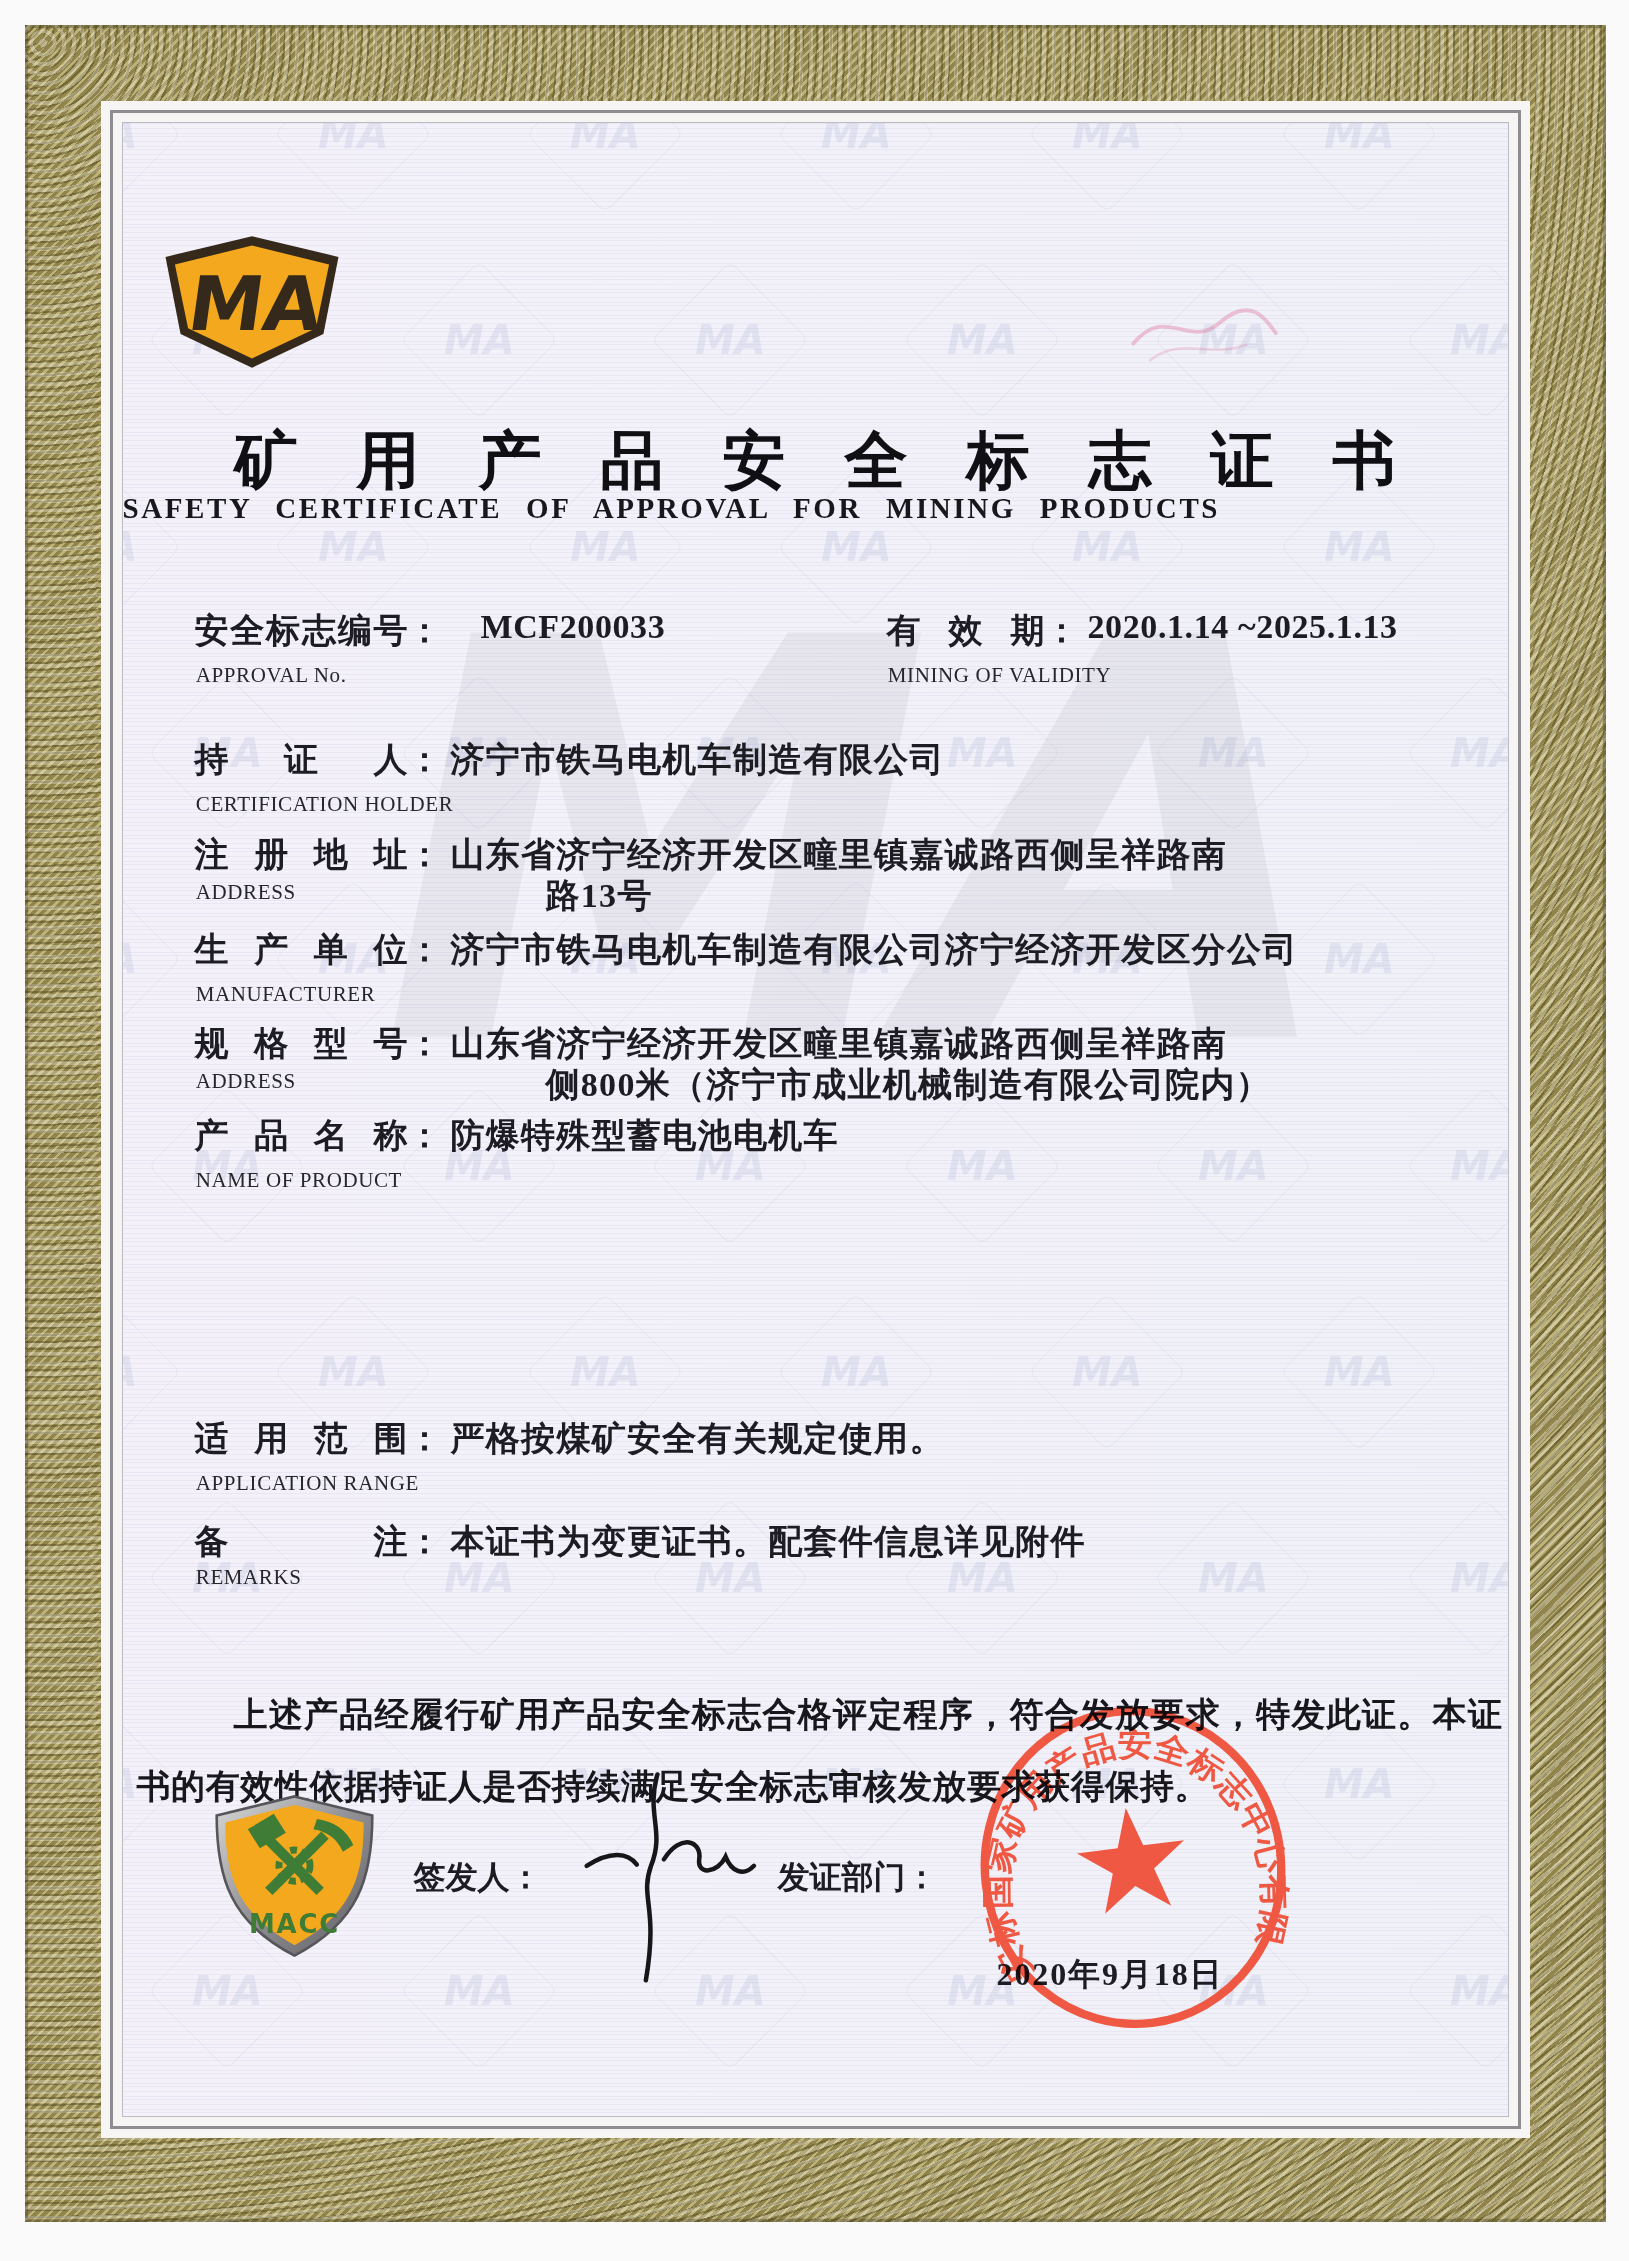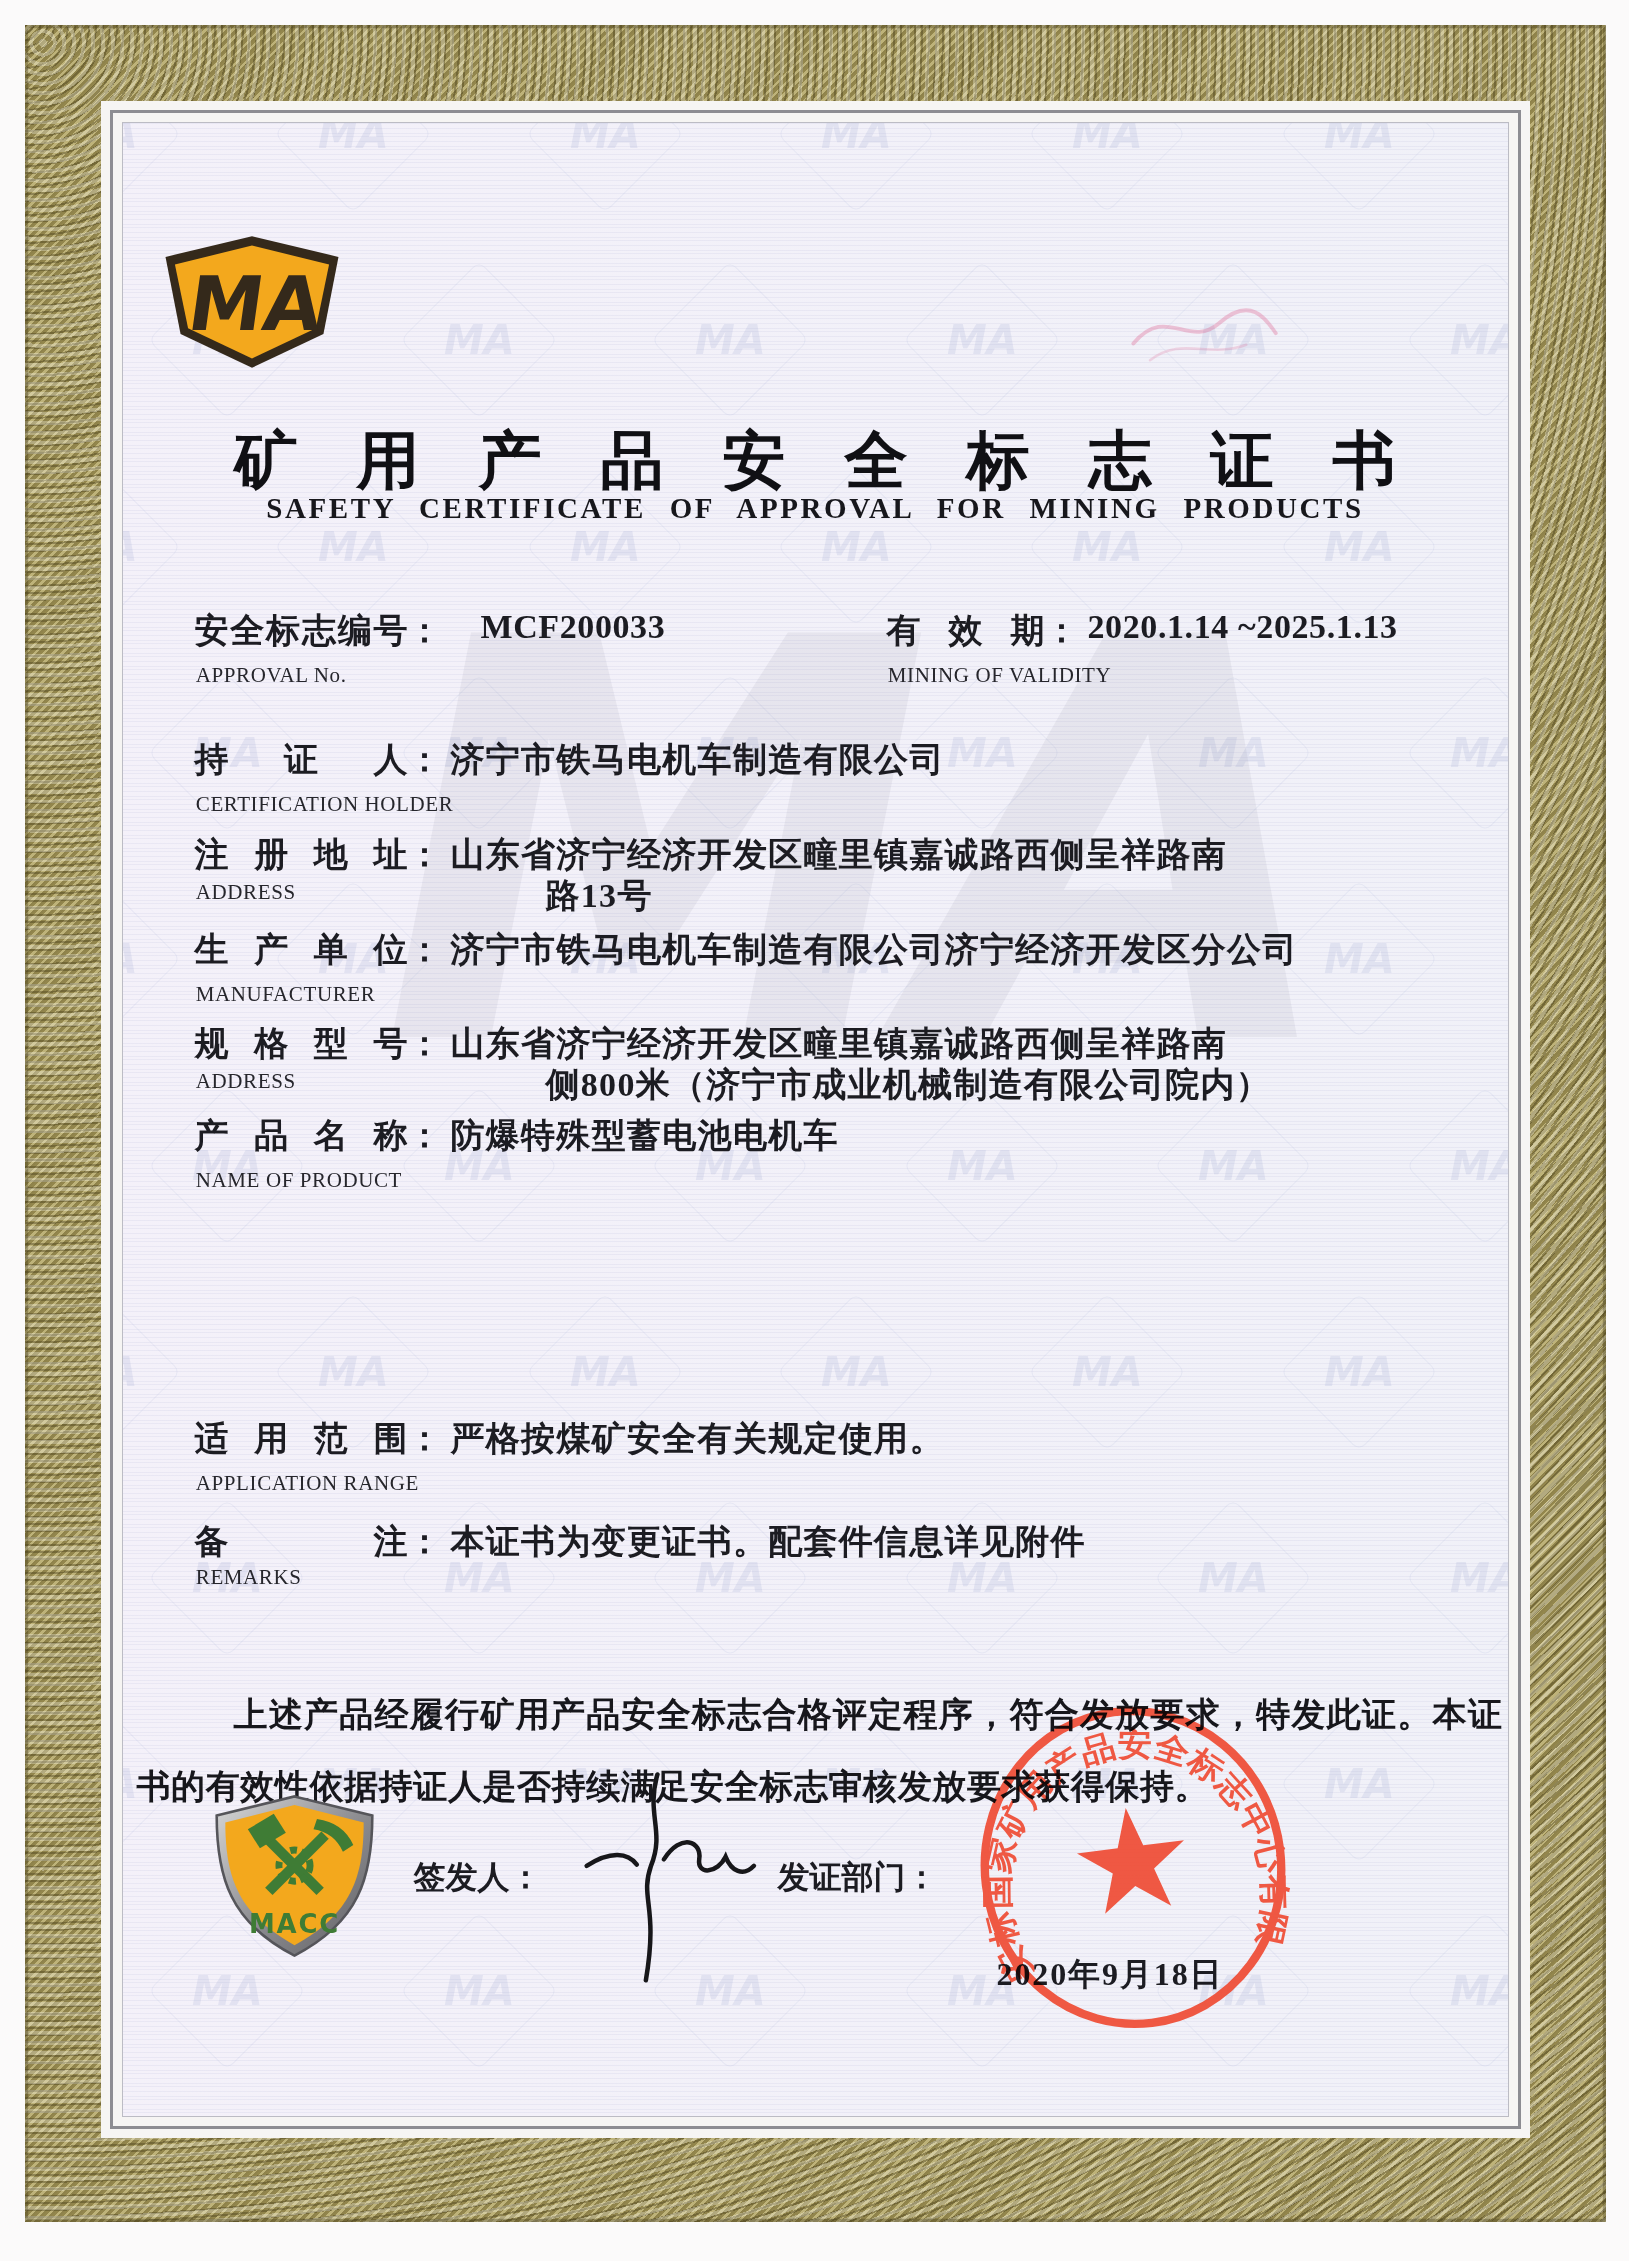--- a/index.html
+++ b/index.html
@@ -30,21 +30,21 @@
       color:rgba(158,170,212,.20);}
   .big-ma{position:absolute;left:258px;top:445px;z-index:0;pointer-events:none;
       font:italic 900 555px "DejaVu Sans","Liberation Sans",sans-serif;line-height:1;
       color:rgba(125,130,148,.10);letter-spacing:-19.3px;}
   .content{position:absolute;inset:0;z-index:1;}
   
   .ma-logo{position:absolute;left:35px;top:110px;width:188px;height:138px;}
   .cert-title{position:absolute;left:0;top:253px;width:100%;text-align:center;
       font-size:63px;font-weight:700;letter-spacing:59px;padding-left:59px;box-sizing:border-box;
       color:#101014;white-space:nowrap;}
-  .cert-subtitle{position:absolute;left:0;top:369px;width:100%;text-align:center;
+  .cert-subtitle{position:absolute;left:0;top:369px;width:100%;text-align:left;
       font-size:29px;font-weight:700;letter-spacing:2.6px;word-spacing:14px;color:#17171c;white-space:nowrap;}
   
   .row{position:absolute;left:72px;width:1296px;font-size:34px;font-weight:700;white-space:nowrap;text-decoration:underline;}
   .cn-label{display:inline-block;width:213px;text-align:justify;text-align-last:justify;vertical-align:top;}
   .cn-label.w245{width:158px;}
   .colon{display:inline-block;vertical-align:top;}
   .val{display:inline-block;margin-left:9px;vertical-align:top;letter-spacing:1.3px;}
   .val.num{letter-spacing:0.6px;}
   .en{position:absolute;left:1.3px;top:55px;font-size:21px;font-weight:400;letter-spacing:0.6px;
       color:#26262c;white-space:nowrap;}

